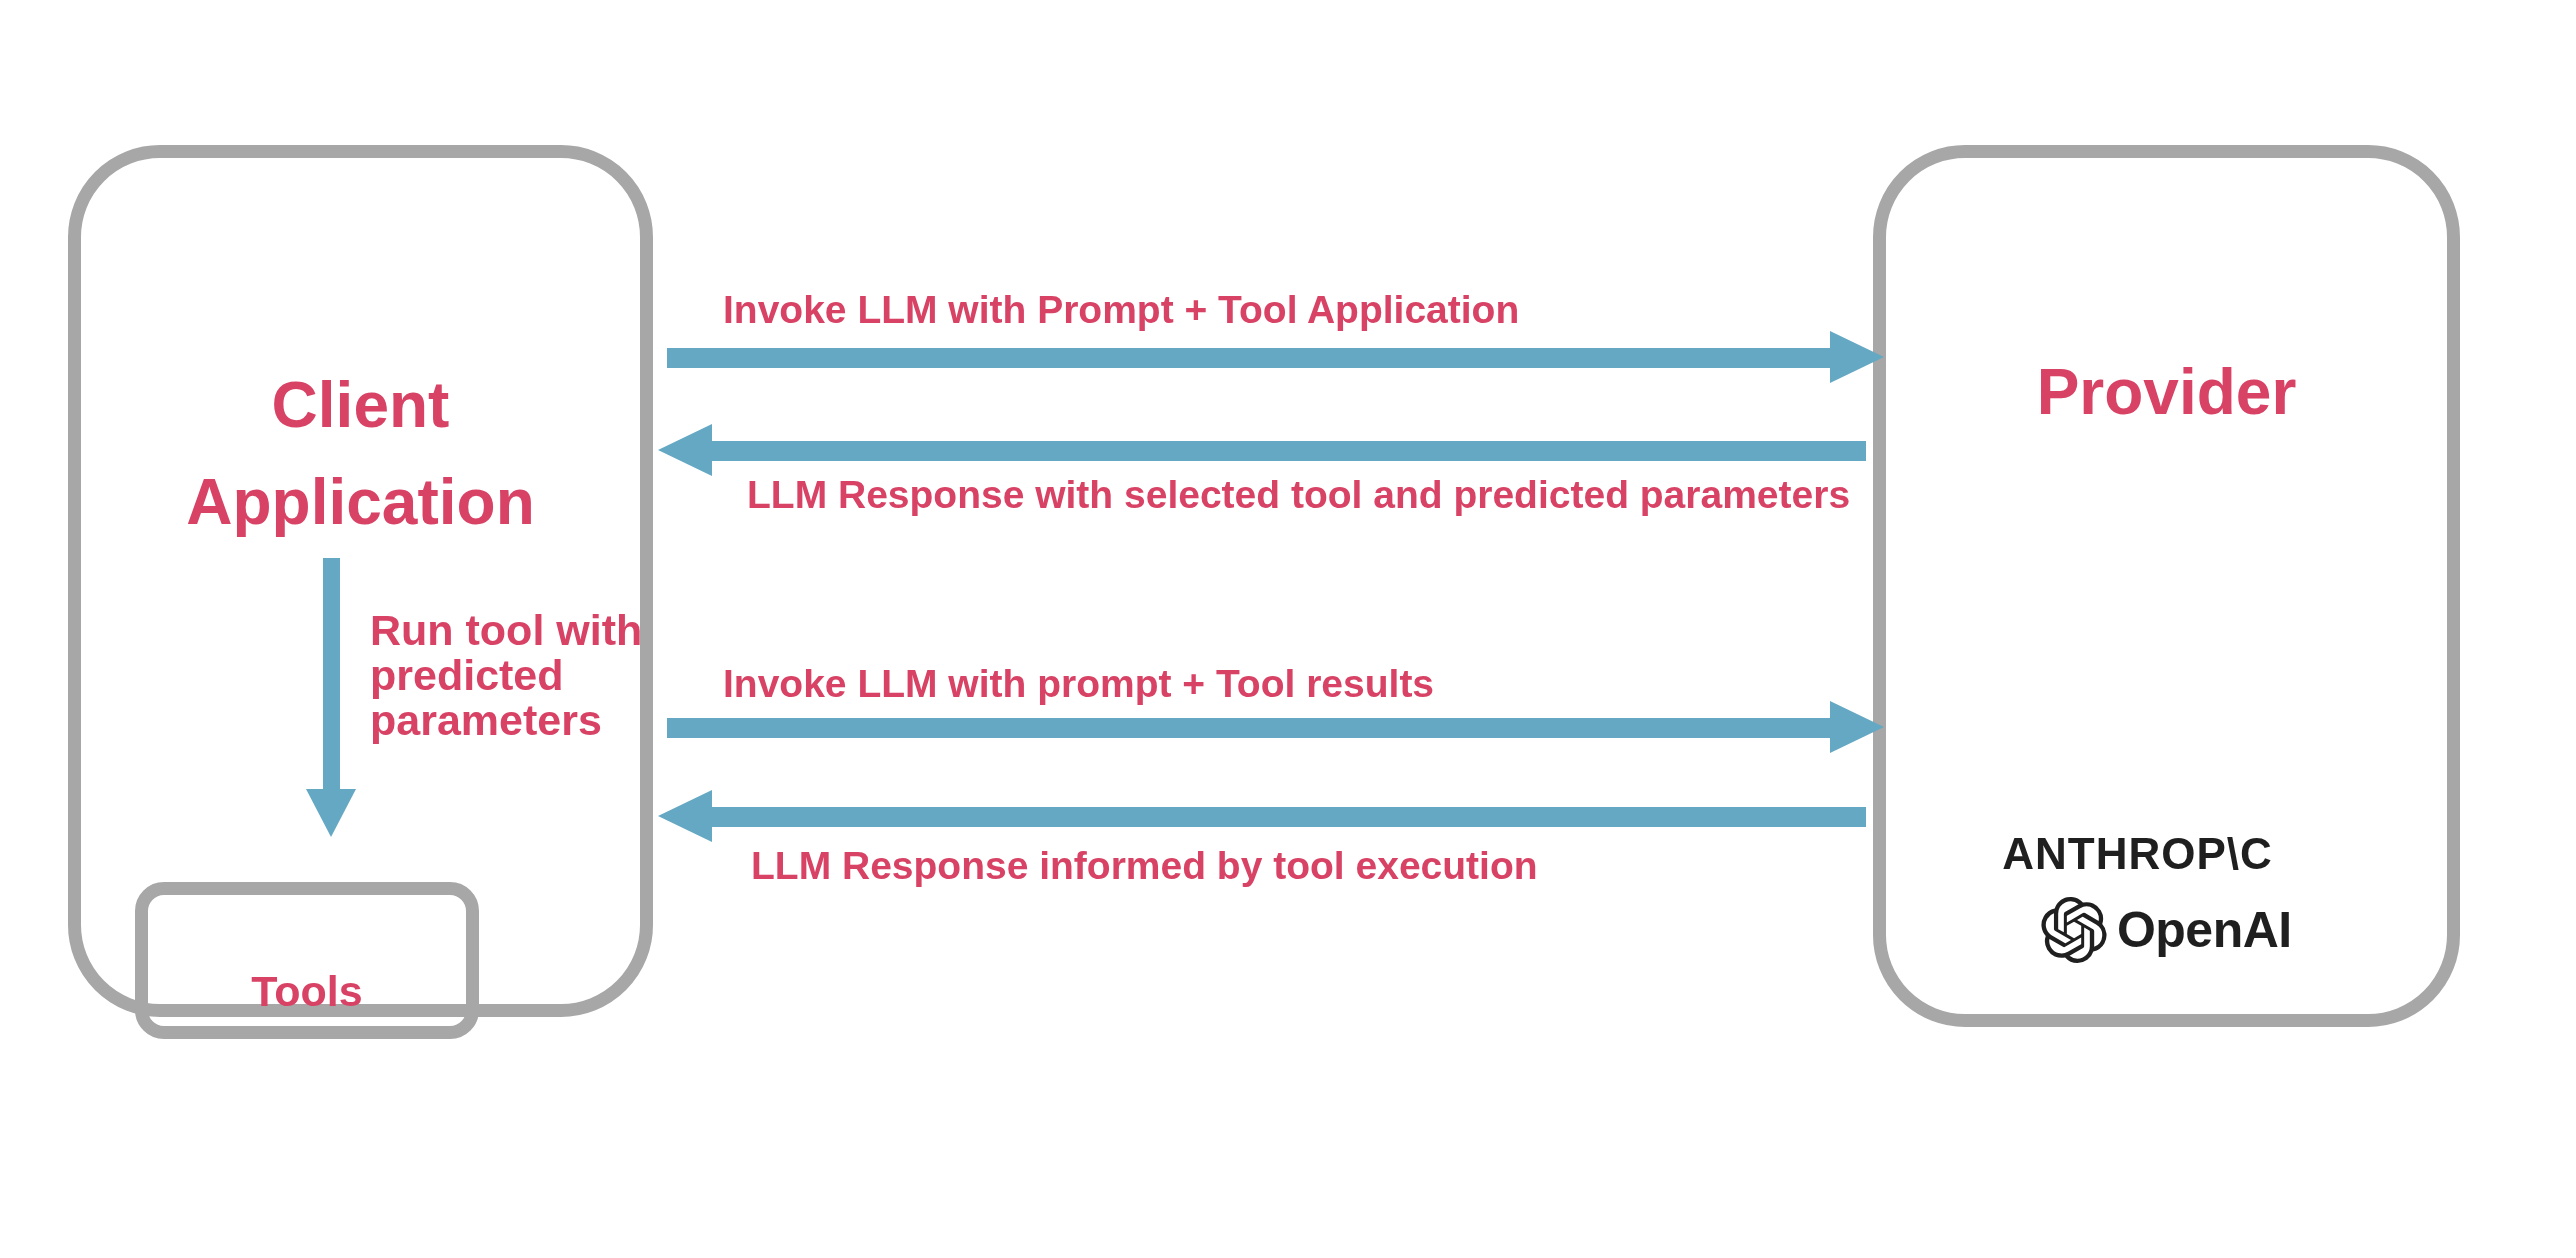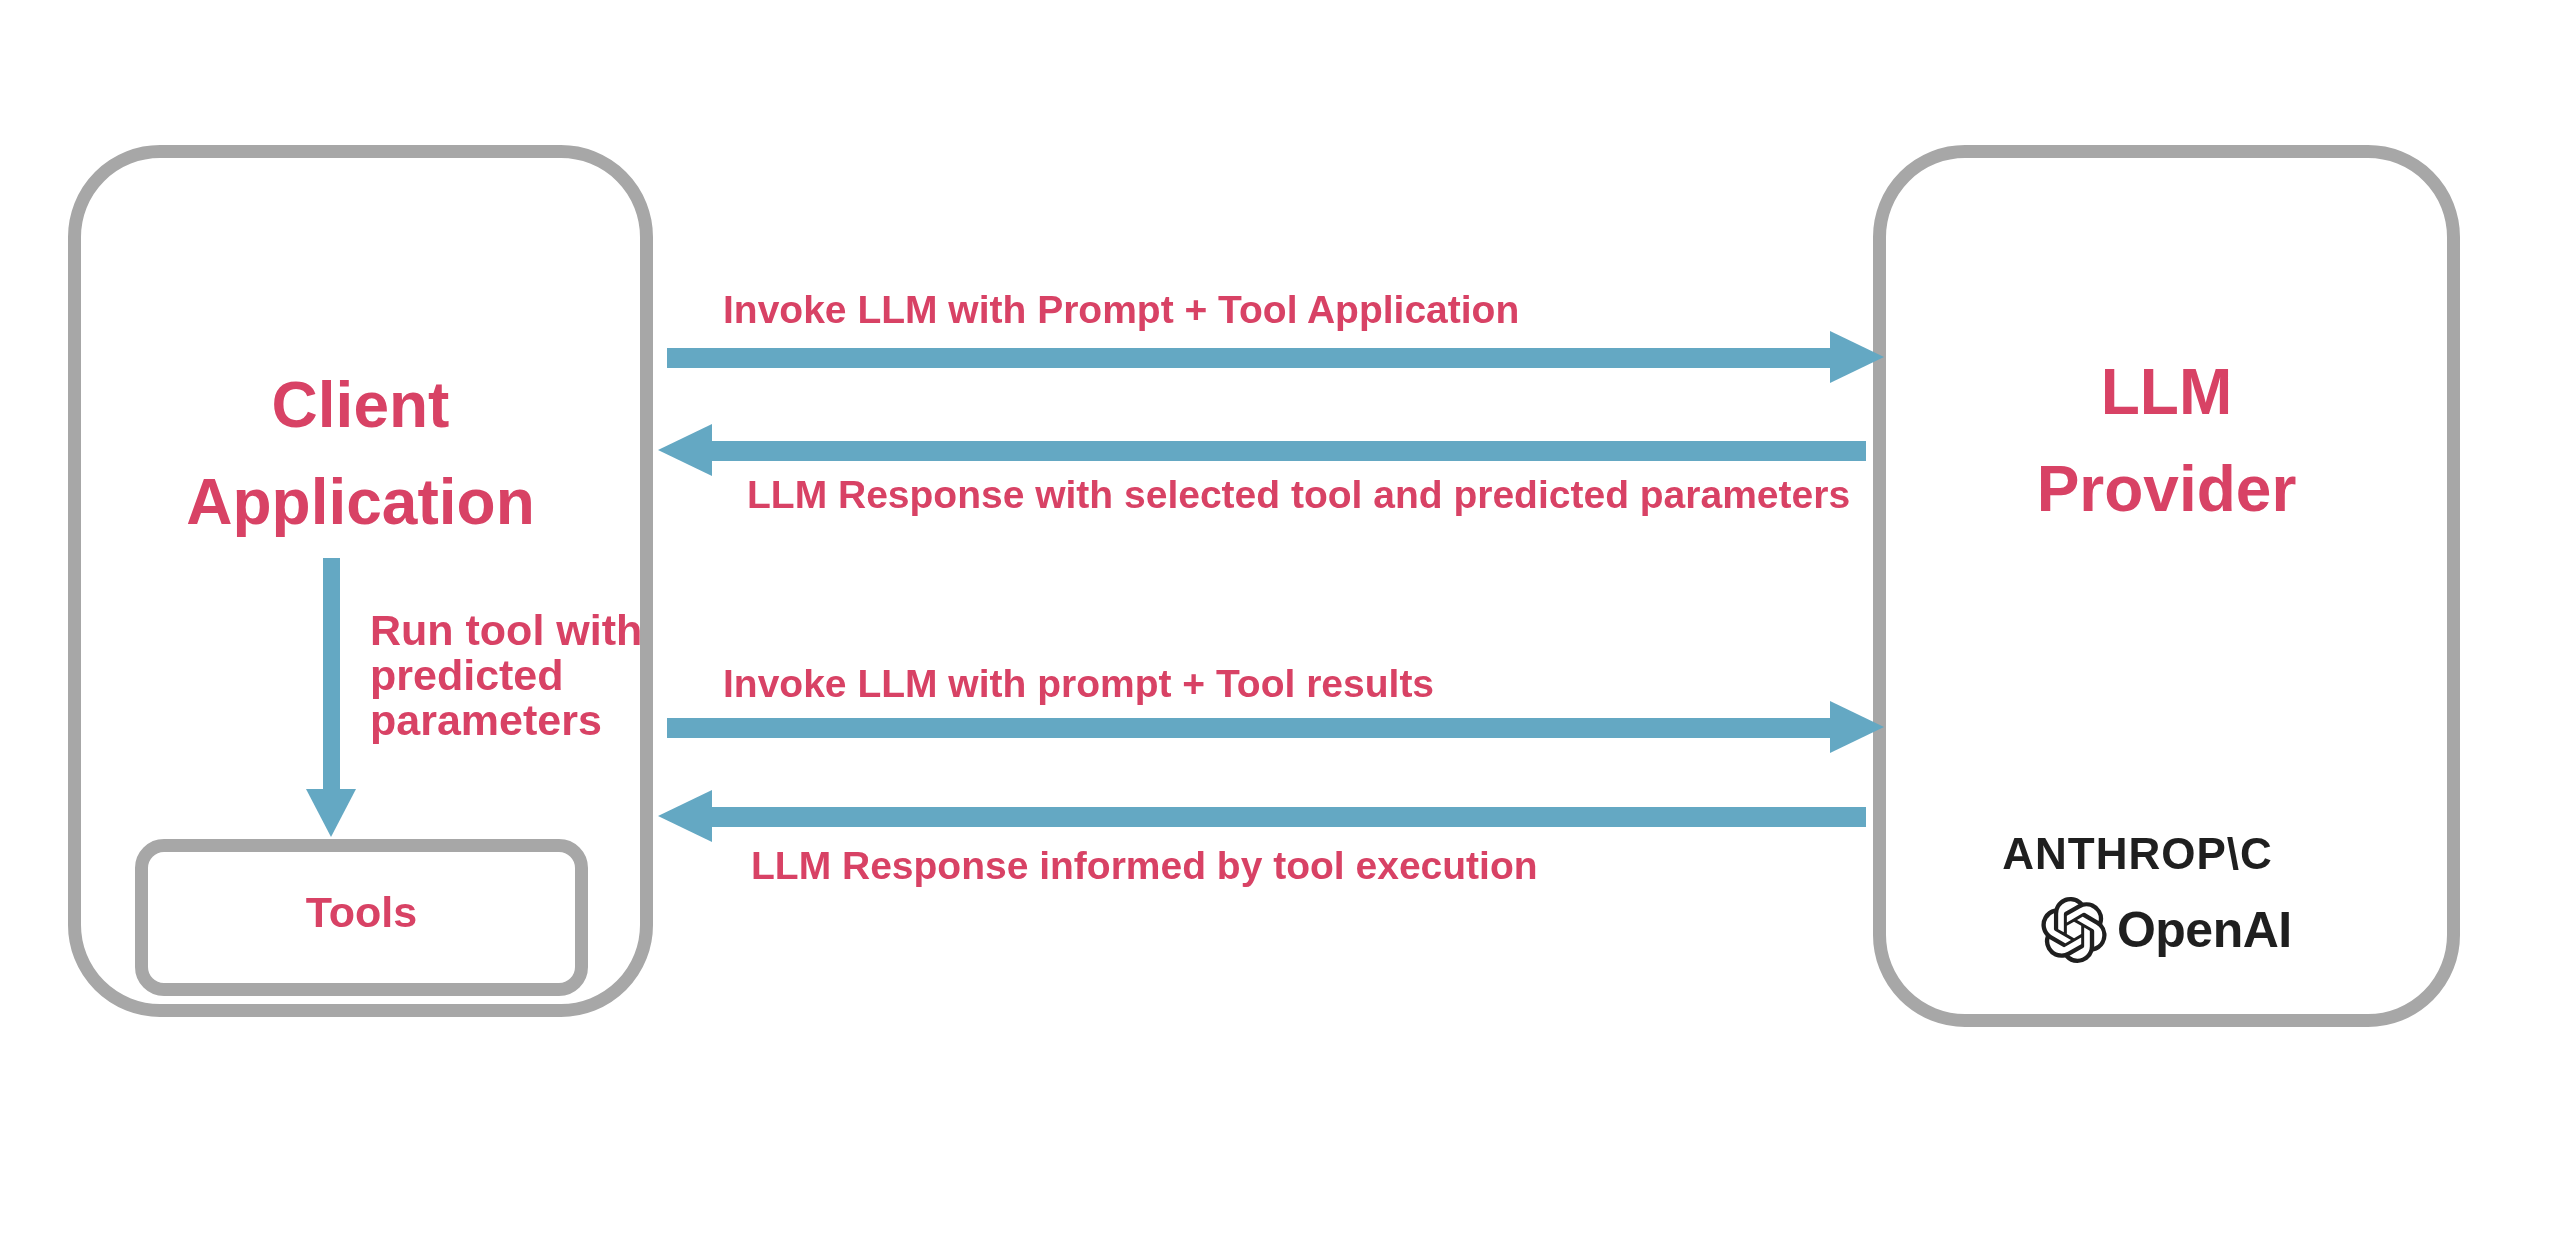--- a/index.html
+++ b/index.html
@@ -36,27 +36,27 @@
     line-height: 97px;
     color: var(--accent-pink, #d84265);
     letter-spacing: 0px;
   }
   #client-title   { left: 68px;   top: 357px; }
   #provider-title { left: 1873px; top: 344px; width: 587px; }
 
   
   #tools-box {
     position: absolute;
-    left: 135px; top: 839px;
-    width: 453px; height: 157px;
+    left: 135px; top: 882px;
+    width: 344px; height: 157px;
     border: 13.5px solid var(--border-gray, #a7a7a7);
     border-radius: 29px;
     box-sizing: border-box;
     display: flex;
-    align-items: center;
+    align-items: flex-end;
     justify-content: center;
   }
   #tools-label {
     font-size: 43px;
     font-weight: bold;
     color: var(--accent-pink, #d84265);
     margin-bottom: 9.7px;
   }
 
   
@@ -180,21 +180,20 @@
     <div>predicted</div>
     <div>parameters</div>
   </div>
 
   <div id="tools-box">
     <span id="tools-label">Tools</span>
   </div>
 
   <div id="provider-box" class="big-box"></div>
   <div id="provider-title" class="box-title">
-    <div>LLM</div>
     <div>Provider</div>
   </div>
 
   <div id="anthropic-logo">ANTHROP\C</div>
   <div id="openai-logo">
     <span id="openai-icon">
       <svg viewBox="0 0 24 24" xmlns="http://www.w3.org/2000/svg" aria-hidden="true">
         <path d="M22.2819 9.8211a5.9847 5.9847 0 0 0-.5157-4.9108 6.0462 6.0462 0 0 0-6.5098-2.9A6.0651 6.0651 0 0 0 4.9807 4.1818a5.9847 5.9847 0 0 0-3.9977 2.9 6.0462 6.0462 0 0 0 .7427 7.0966 5.98 5.98 0 0 0 .511 4.9107 6.051 6.051 0 0 0 6.5146 2.9001A5.9847 5.9847 0 0 0 13.2599 24a6.0557 6.0557 0 0 0 5.7718-4.2058 5.9894 5.9894 0 0 0 3.9977-2.9001 6.0557 6.0557 0 0 0-.7475-7.073zm-9.022 12.6081a4.4755 4.4755 0 0 1-2.8764-1.0408l.1419-.0804 4.7783-2.7582a.7948.7948 0 0 0 .3927-.6813v-6.7369l2.02 1.1686a.071.071 0 0 1 .038.0615v5.5826a4.504 4.504 0 0 1-4.4945 4.4849zm-9.6607-4.1254a4.4708 4.4708 0 0 1-.5346-3.0137l.142.0852 4.783 2.7582a.7712.7712 0 0 0 .7806 0l5.8428-3.3685v2.3324a.0804.0804 0 0 1-.0332.0615L9.74 19.9502a4.4992 4.4992 0 0 1-6.1408-1.6464zM2.3408 7.8956a4.485 4.485 0 0 1 2.3655-1.9728V11.6a.7664.7664 0 0 0 .3879.6765l5.8144 3.3543-2.0201 1.1685a.0757.0757 0 0 1-.071 0l-4.8303-2.7865A4.504 4.504 0 0 1 2.3408 7.8956zm16.5963 3.8558L13.1038 8.364 15.1192 7.2a.0757.0757 0 0 1 .071 0l4.8303 2.7913a4.4944 4.4944 0 0 1-.6765 8.1042v-5.6772a.79.79 0 0 0-.407-.667zm2.0107-3.0231l-.142-.0852-4.7735-2.7818a.7759.7759 0 0 0-.7854 0L9.409 9.2297V6.8974a.0662.0662 0 0 1 .0284-.0615l4.8303-2.7866a4.4992 4.4992 0 0 1 6.6802 4.66zM8.3065 12.863l-2.02-1.1638a.0804.0804 0 0 1-.038-.0567V6.0742a4.4992 4.4992 0 0 1 7.3757-3.4537l-.142.0805L8.704 5.459a.7948.7948 0 0 0-.3927.6813zm1.0976-2.3654l2.602-1.4998 2.6069 1.4998v2.9994l-2.5974 1.4997-2.6067-1.4997z"></path>
       </svg>
     </span>

